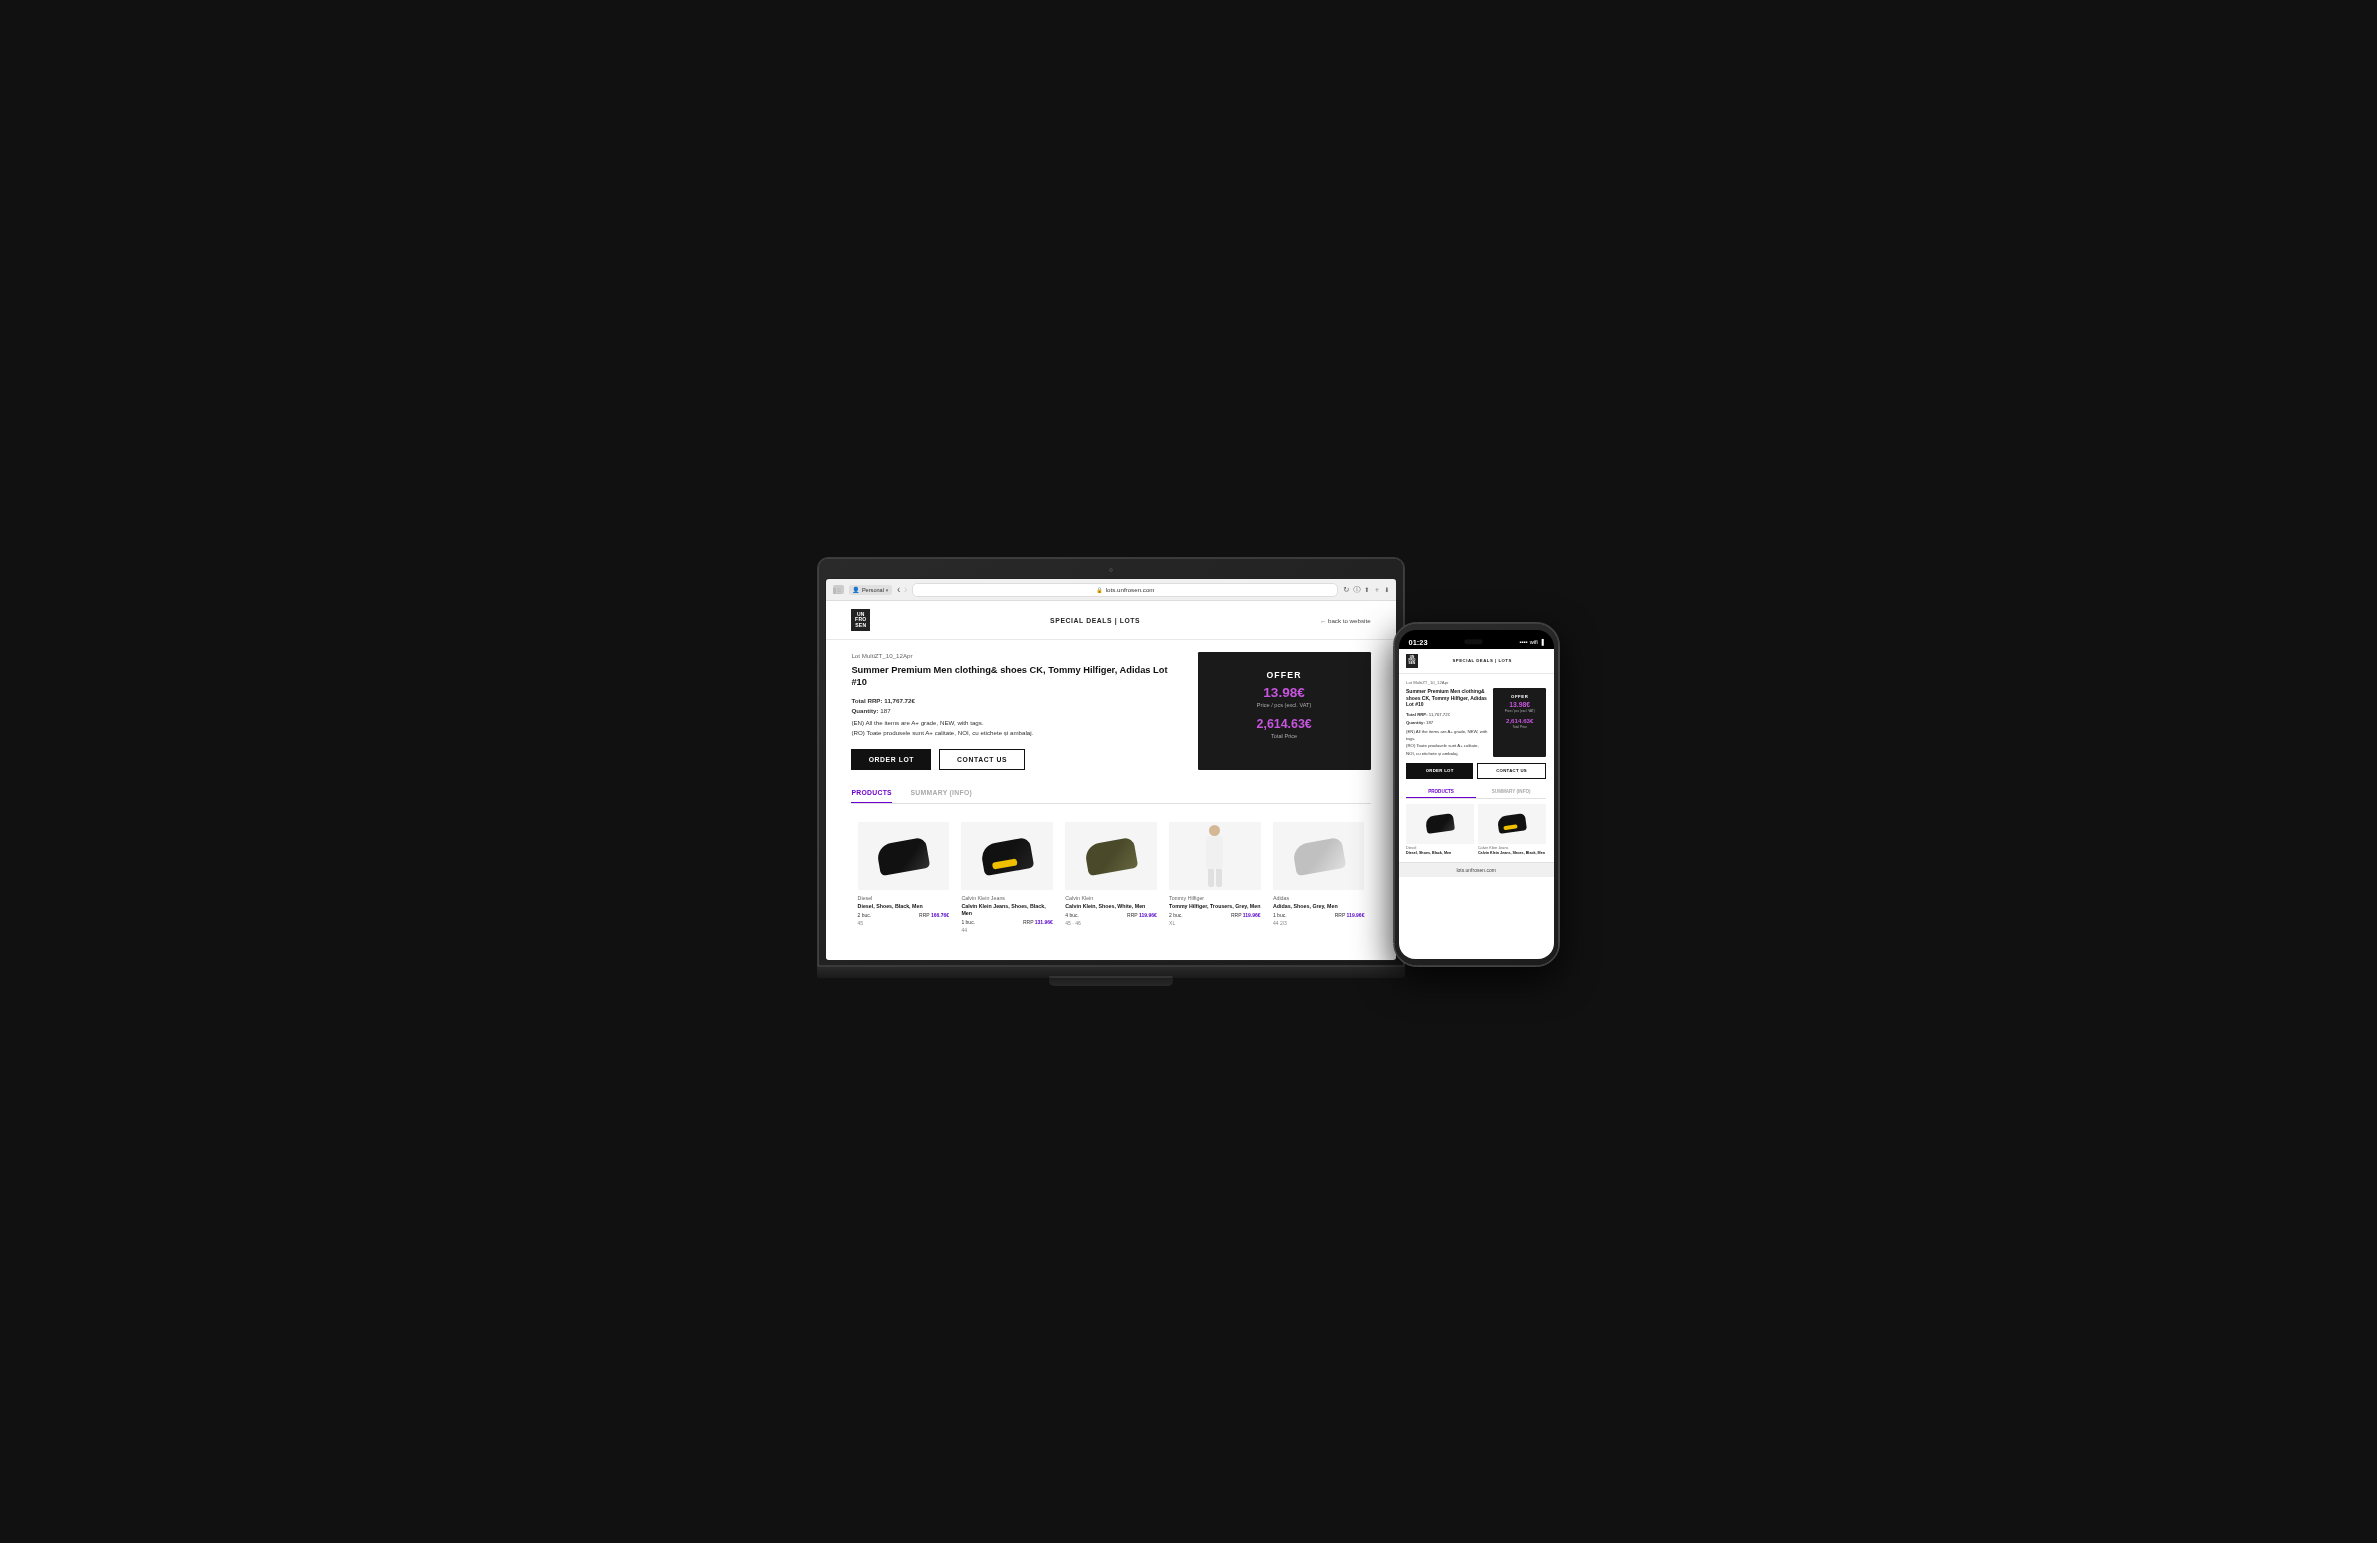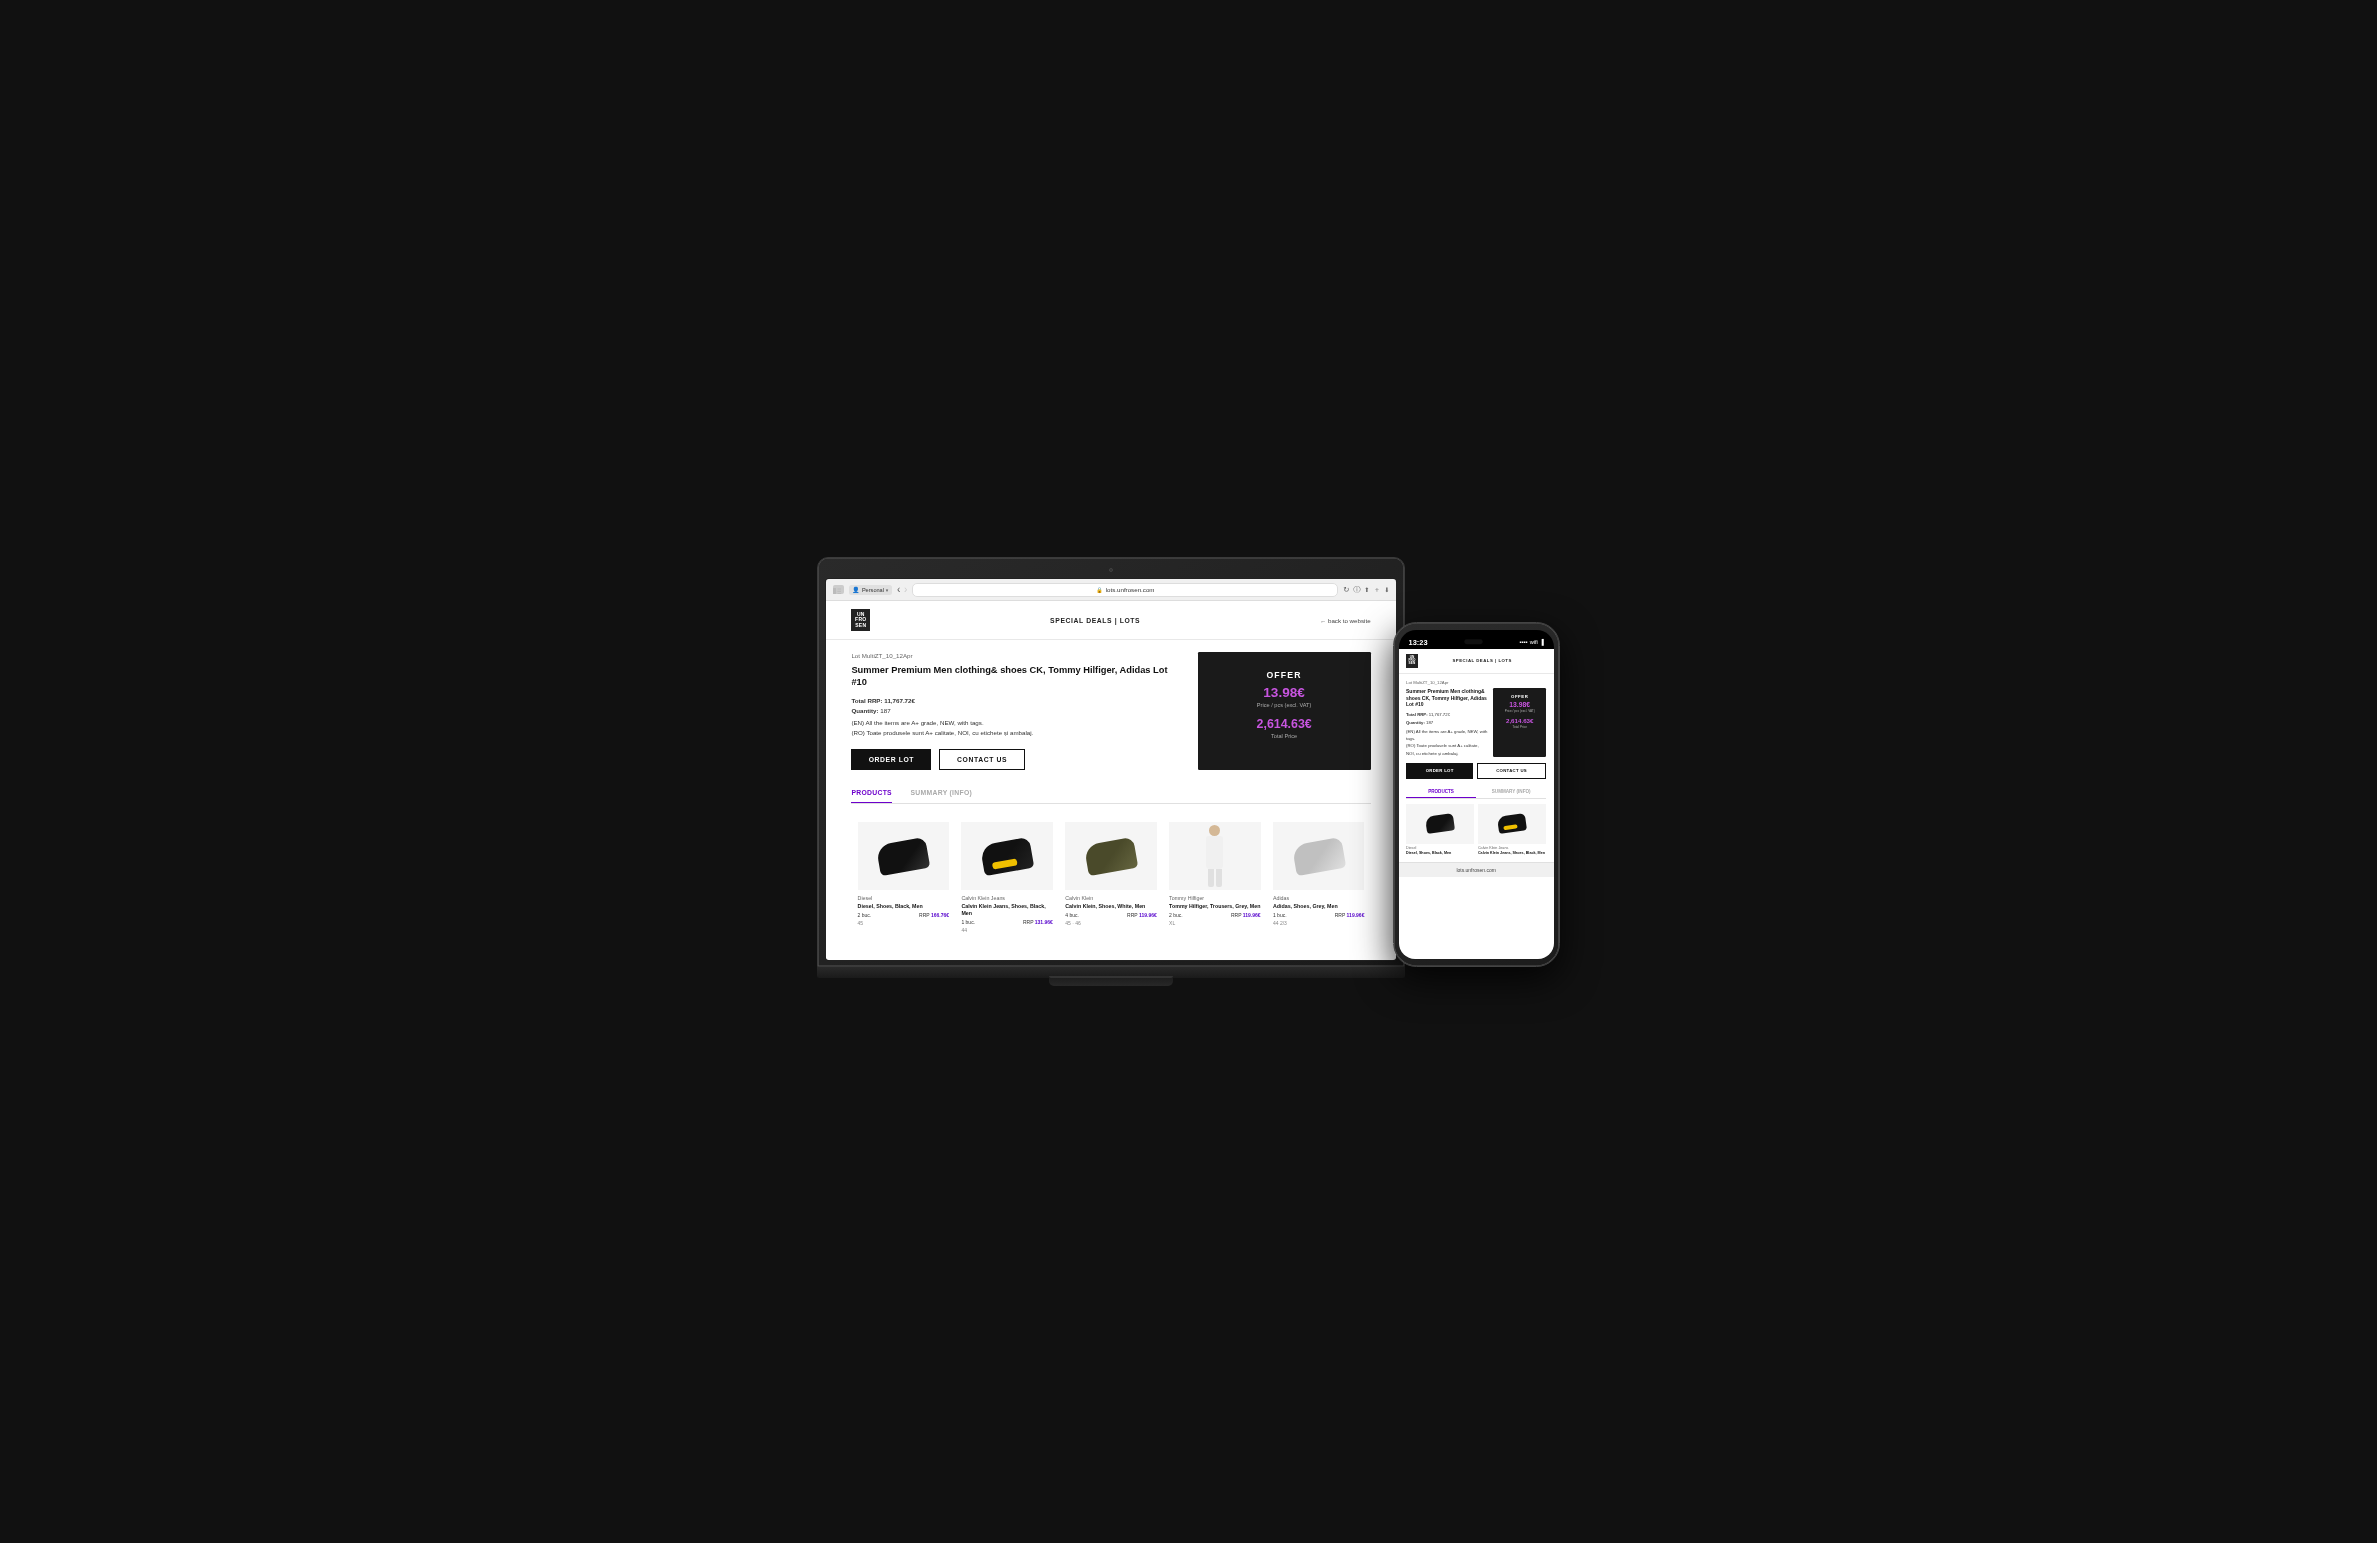--- a/index.html
+++ b/index.html
@@ -909,21 +909,21 @@
       </div>
     </div>
     <div class="laptop-base"></div>
     <div class="laptop-stand"></div>
   </div>
 
   <div class="phone">
     <div class="phone-body">
 
       <div class="phone-notch-area">
-        <span class="phone-time">13:23</span>
+        <span class="phone-time">01:23</span>
         <div class="phone-notch">
           <svg width="37" height="7.4" viewBox="0 0 60 12">
             <rect x="15" y="2" width="30" height="8" rx="4" fill="#111"></rect>
           </svg>
         </div>
         <div class="phone-status-icons">
           <span style="font-size:5.6px;">▪▪▪▪</span>
           <span style="font-size:5.6px;">wifi</span>
           <span style="font-size:5.6px;">▐</span>
         </div>

